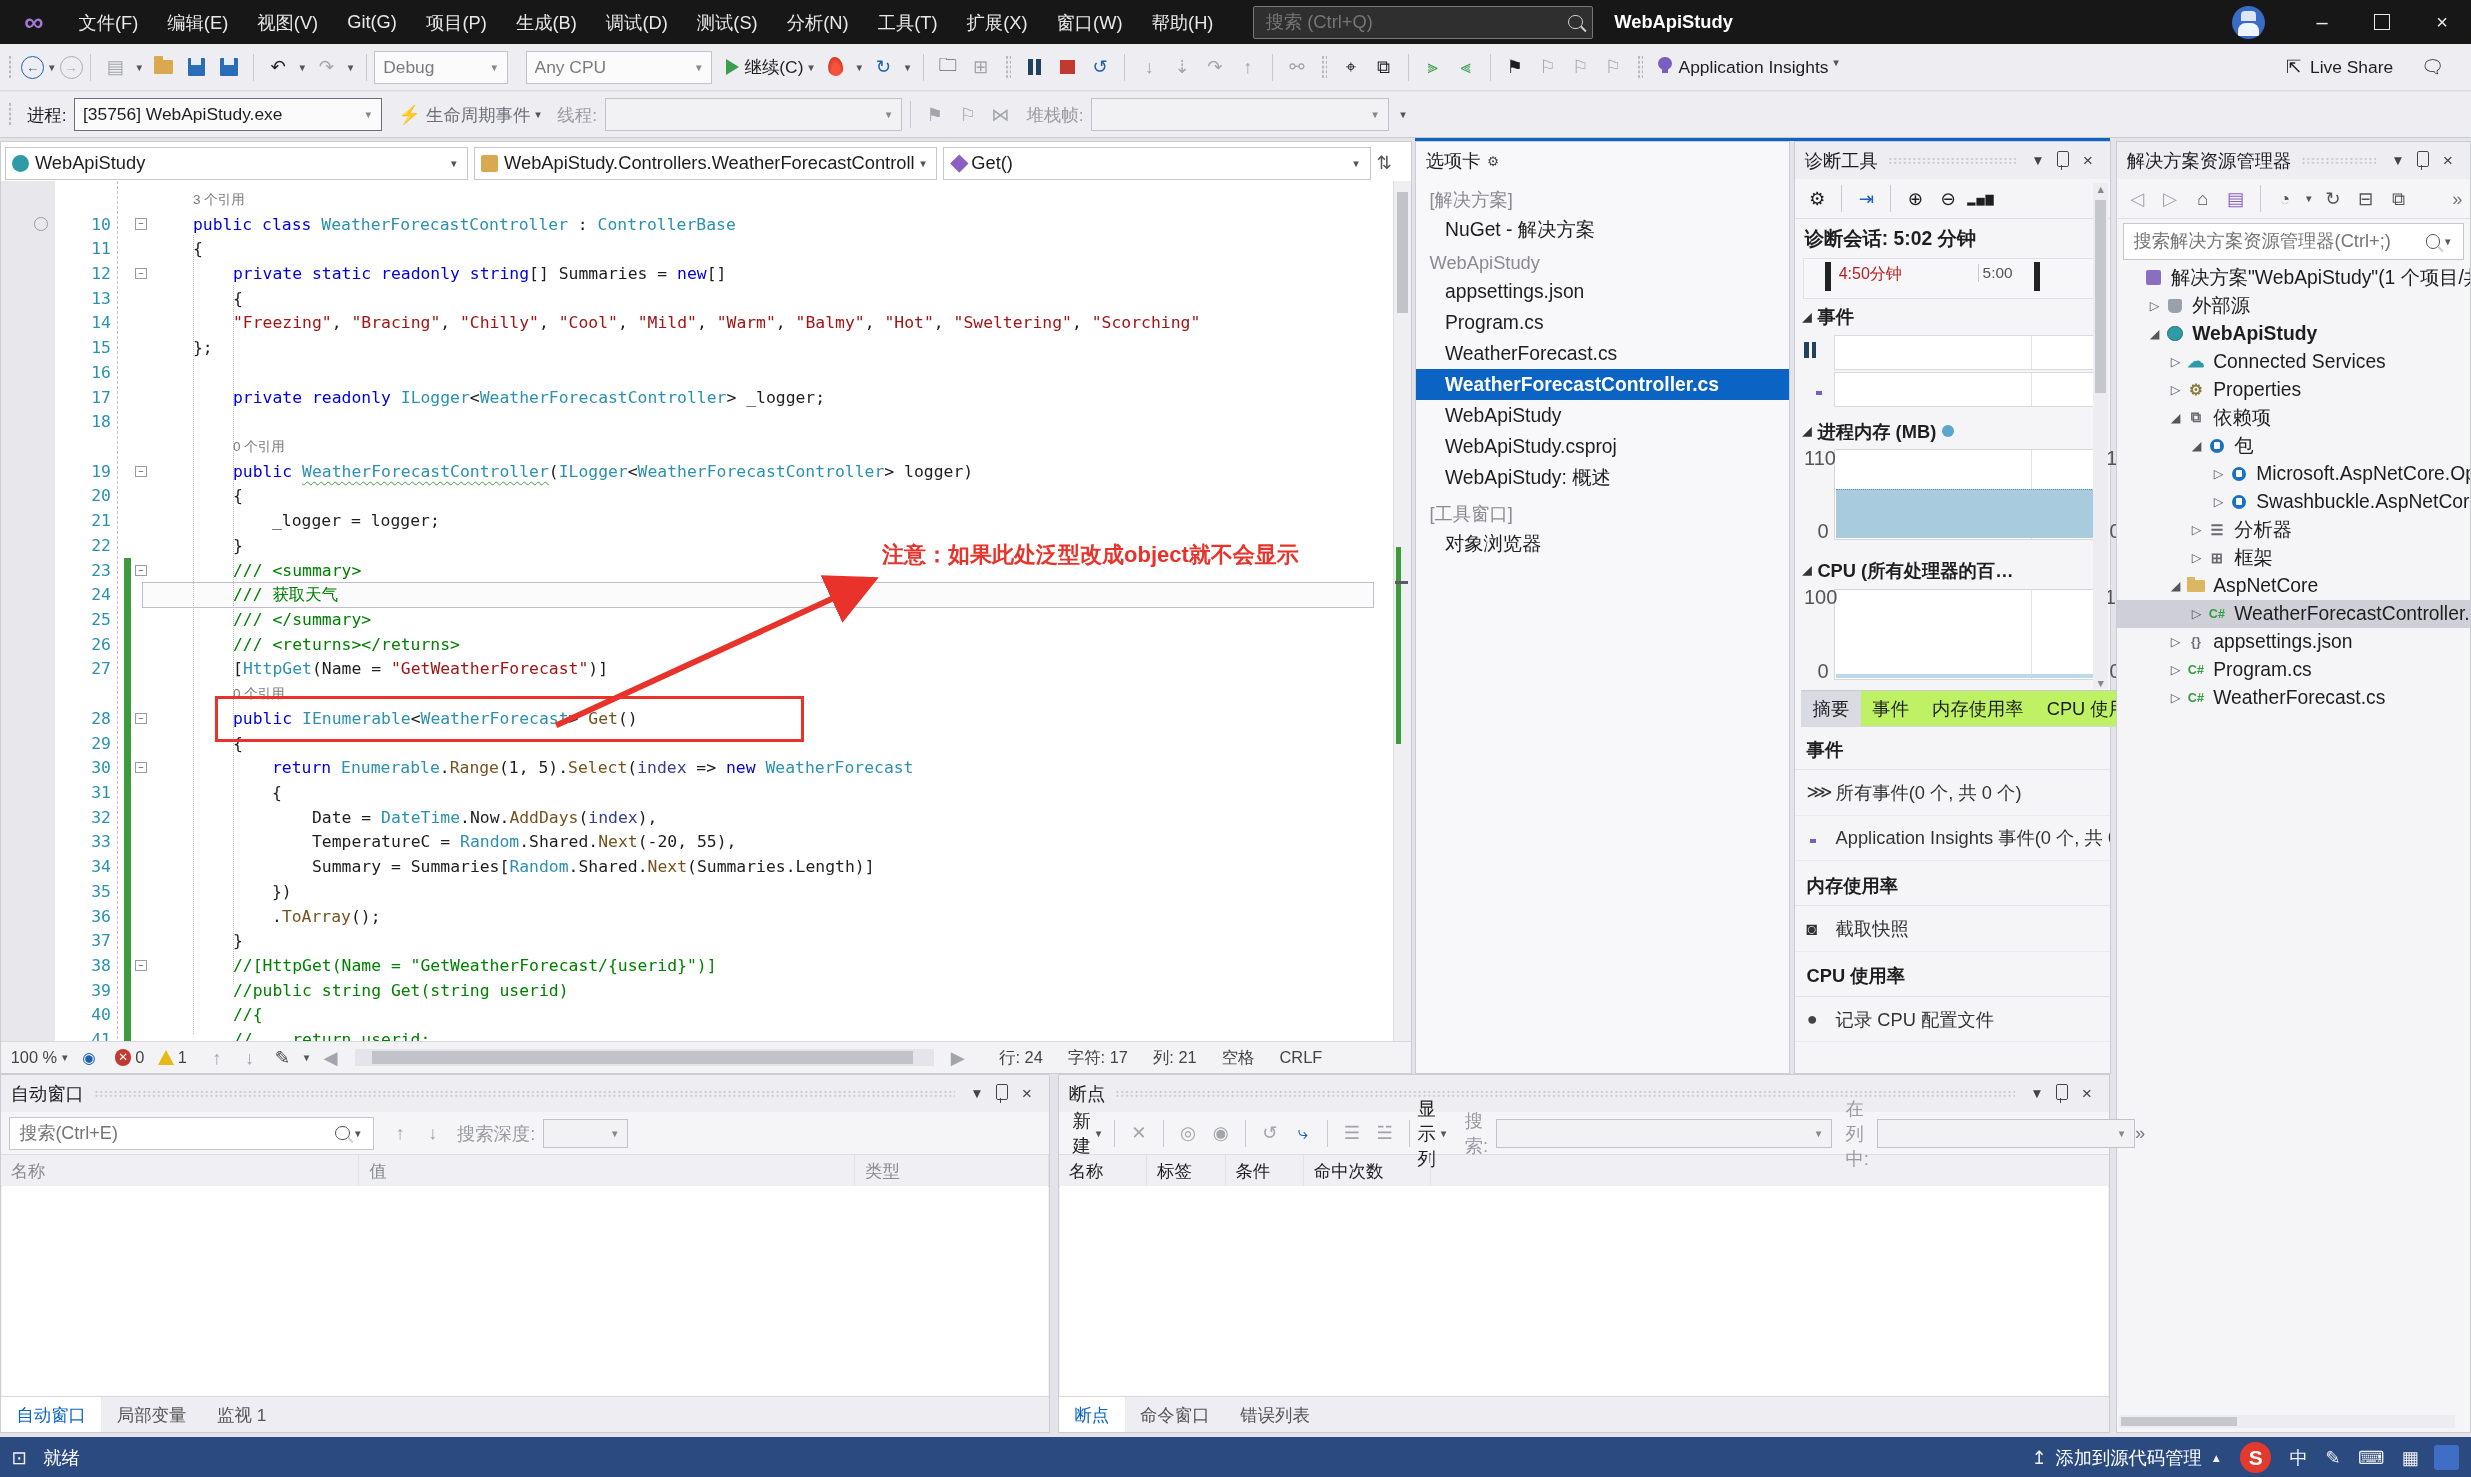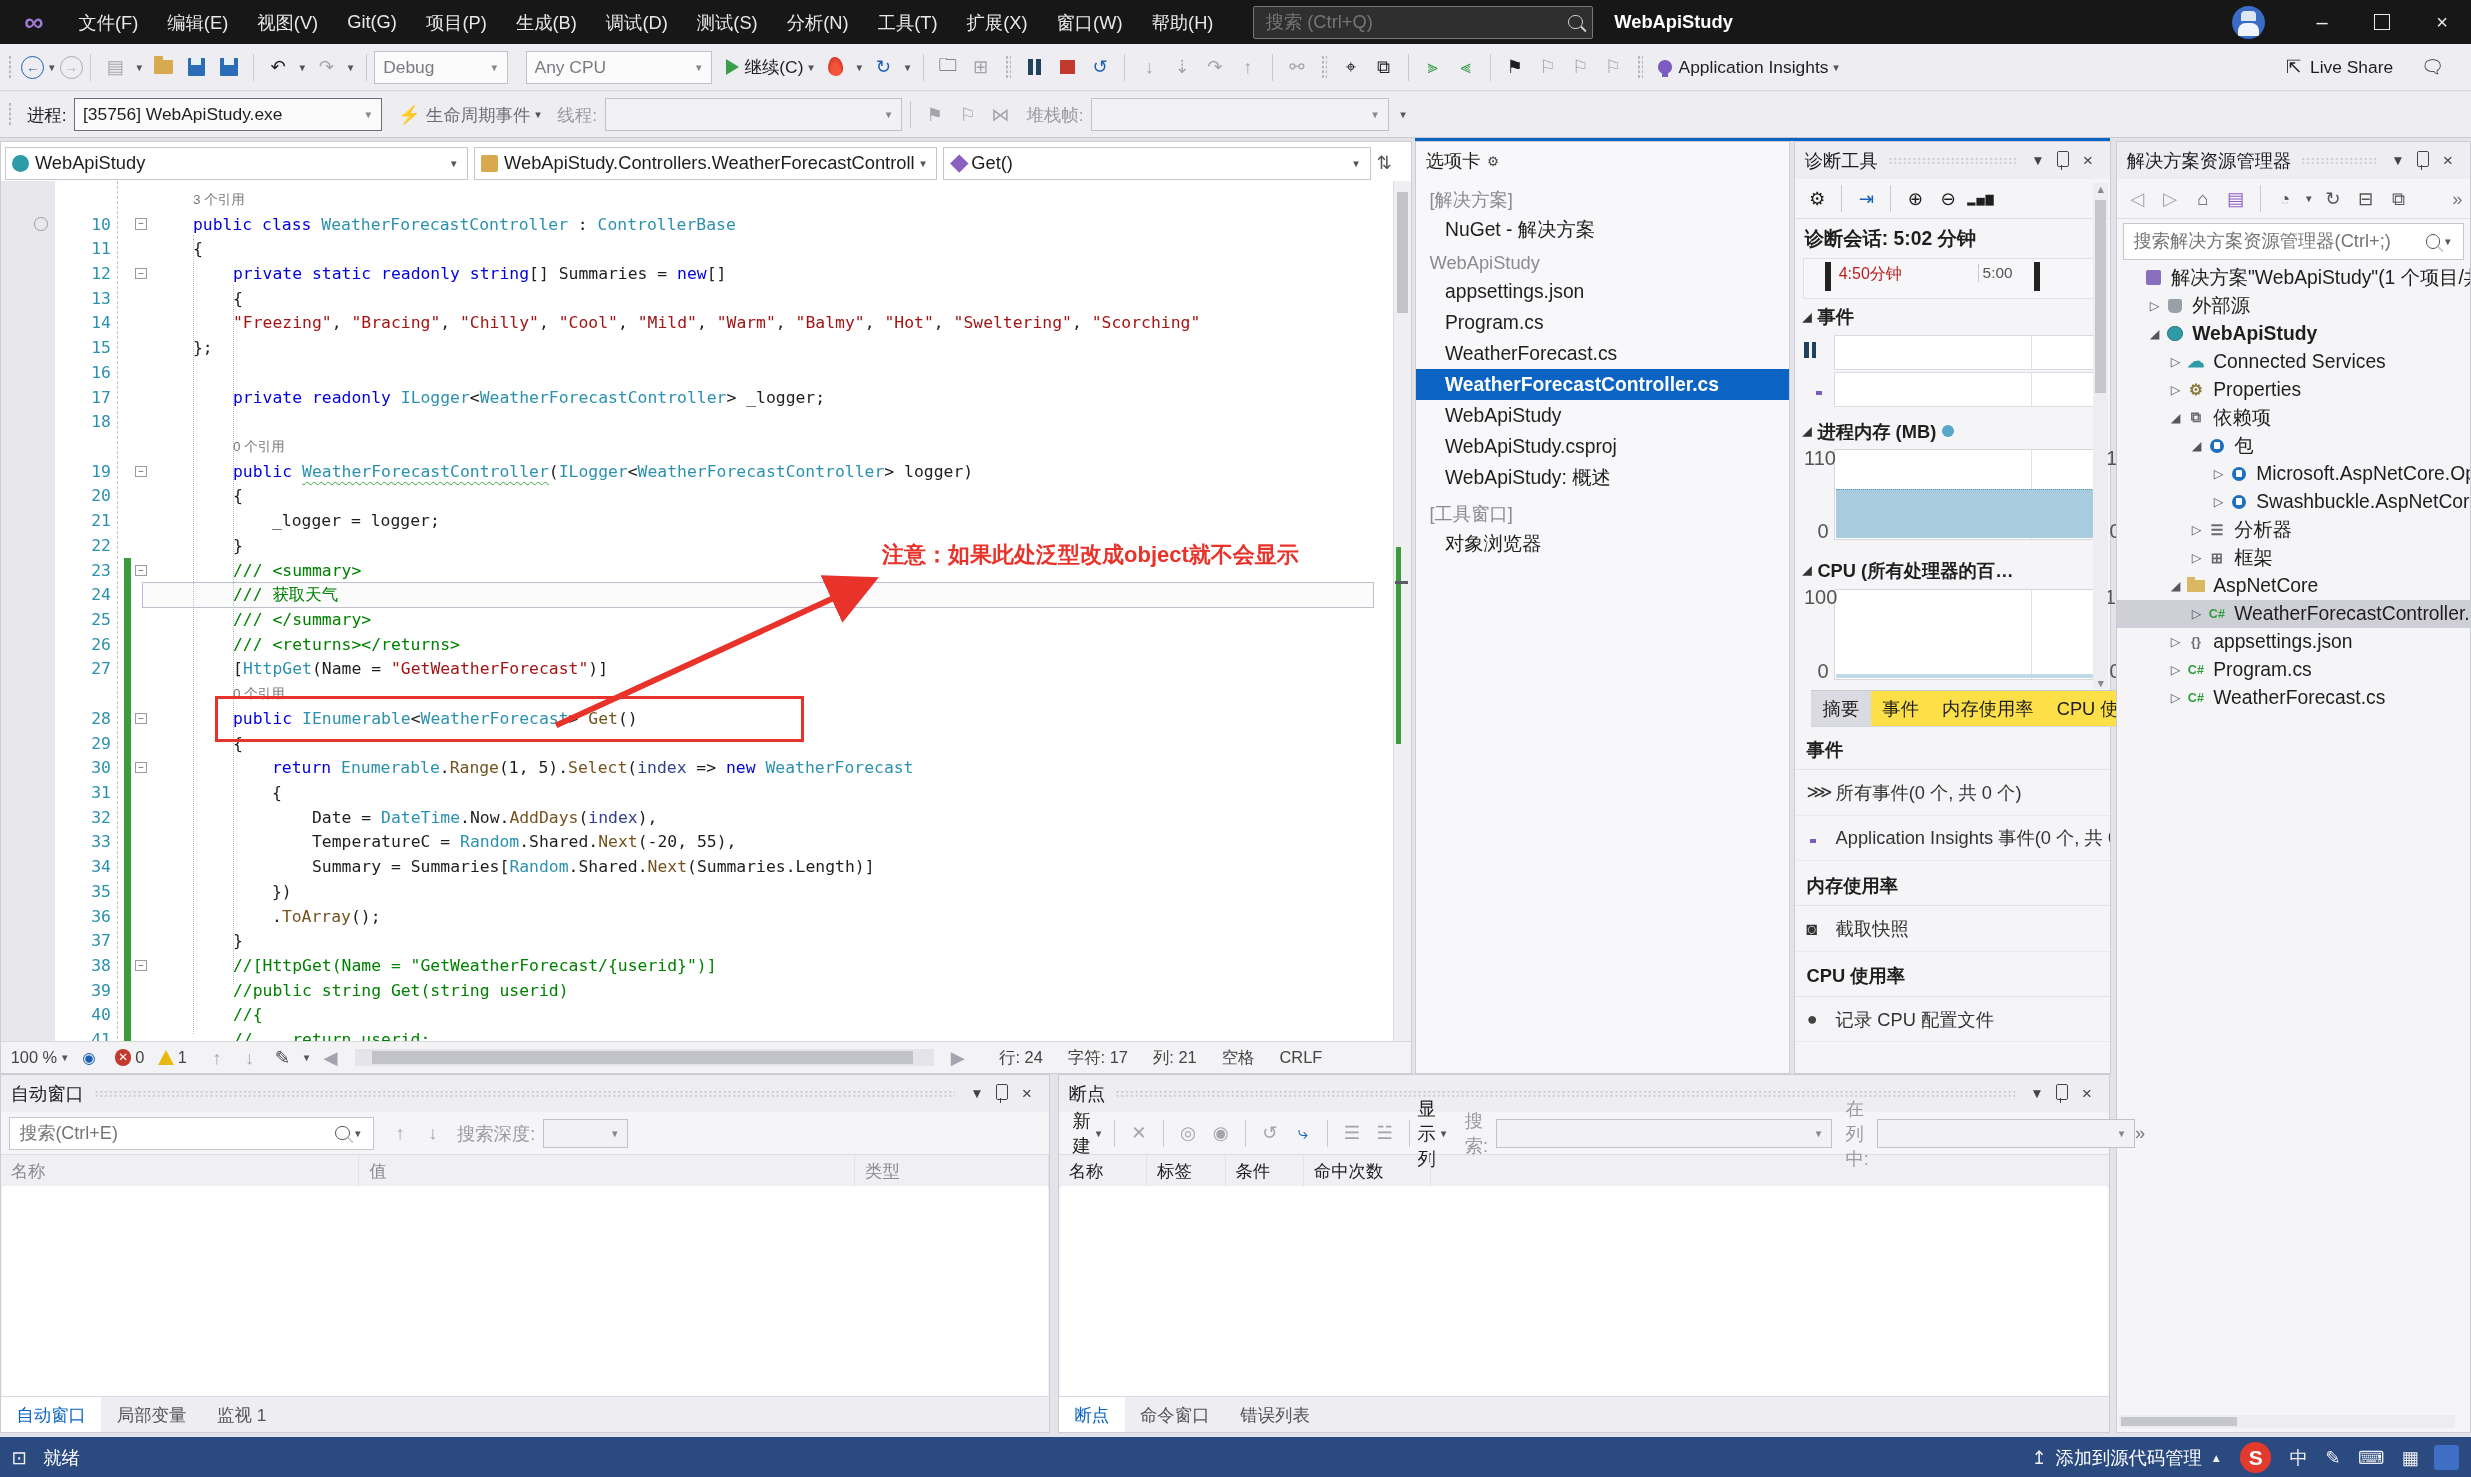--- a/index.html
+++ b/index.html
@@ -115,22 +115,22 @@
   #diagtools{height:39px;display:flex;align-items:center;border-bottom:1px solid #DDDDE3;padding-left:5.8px;}
   .dsec{font-weight:bold;font-size:18.3px;display:flex;align-items:center;padding:5.8px 7.7px;}
   .dtri{font-size:11.6px;margin-right:5.8px;color:#333;}
   .chartbox{position:relative;margin:0 5.8px 0 39px;height:89px;border:1px solid #D5D5DC;background:#FFF;}
   .axlab{position:absolute;font-size:20px;color:#555;}
   .gridv{position:absolute;top:0;bottom:0;width:1px;background:#E1E1E8;left:73%;}
   #memfill{position:absolute;left:1px;right:1px;bottom:1px;height:55%;background:#A9CBDE;border-top:1.9px dotted #4E98B8;}
   #cpufill{position:absolute;left:1px;right:1px;bottom:1px;height:3.9px;background:#BFD9E6;}
   .lanebox{position:relative;margin:0 5.8px 0 39px;height:33px;border:1px solid #D9D9E0;background:#FFF;}
   .laneico{position:absolute;left:9.7px;width:23px;text-align:center;}
-  #diagtabs{position:absolute;left:16px;top:548px;width:100%;height:35px;border-top:1.9px solid #C9C9D1;
-            border-bottom:1px solid #D5D5DC;display:flex;align-items:center;background:#fde047;}
+  #diagtabs{position:absolute;left:6px;top:548px;width:100%;height:35px;border-top:1.9px solid #C9C9D1;
+            border-bottom:1px solid #D5D5DC;display:flex;align-items:center;background:#bef264;}
   .dtab{padding:0 11.6px;height:35px;display:flex;align-items:center;font-size:18.3px;white-space:nowrap;}
   .dtab.active{background:#DADAE2;}
   .sumhead{font-weight:bold;font-size:18.3px;padding:11.6px 11.6px 7.7px 11.6px;border-bottom:1px solid #E2E2E8;}
   .sumrow{display:flex;align-items:center;padding:9.7px 11.6px;font-size:18.3px;color:#333;
           border-bottom:1px solid #E9E9EF;white-space:nowrap;overflow:hidden;}
   .sumrow .sico{width:29px;flex:none;}
   #diagscroll{position:absolute;right:1.9px;top:41px;width:15.4px;height:506px;background:#EDEDF1;}
   #diagthumb{position:absolute;left:1.9px;top:17.4px;width:11.6px;height:193px;background:#C6C7CD;}
   
   #solex{left:2116px;top:141px;width:355px;height:1292px;background:#F5F5F8;}
@@ -282,21 +282,21 @@
     <span class="tico">⧉</span>
     <span class="tsep"></span>
     <span class="tico" style="color:#3A9E4C">⫸</span>
     <span class="tico" style="color:#3A9E4C">⫷</span>
     <span class="tsep"></span>
     <span class="tico">⚑</span>
     <span class="tico dim">⚐</span>
     <span class="tico dim">⚐</span>
     <span class="tico dim">⚐</span>
     <span class="grip"></span>
-    <span style="display:flex;align-items:center;margin-left:7.7px">
+    <span style="display:flex;align-items:flex-start;margin-left:7.7px">
       <span class="bulb"></span>
       <span>Application Insights</span>
         <span class="dd">▼</span>
       </span>
     <span style="margin-left:auto;display:flex;align-items:center;margin-right:23px">
       <span class="tico">⇱</span>
       <span>Live Share</span>
       <span class="tico" style="margin-left:25px">🗨</span>
     </span>
   </div>

